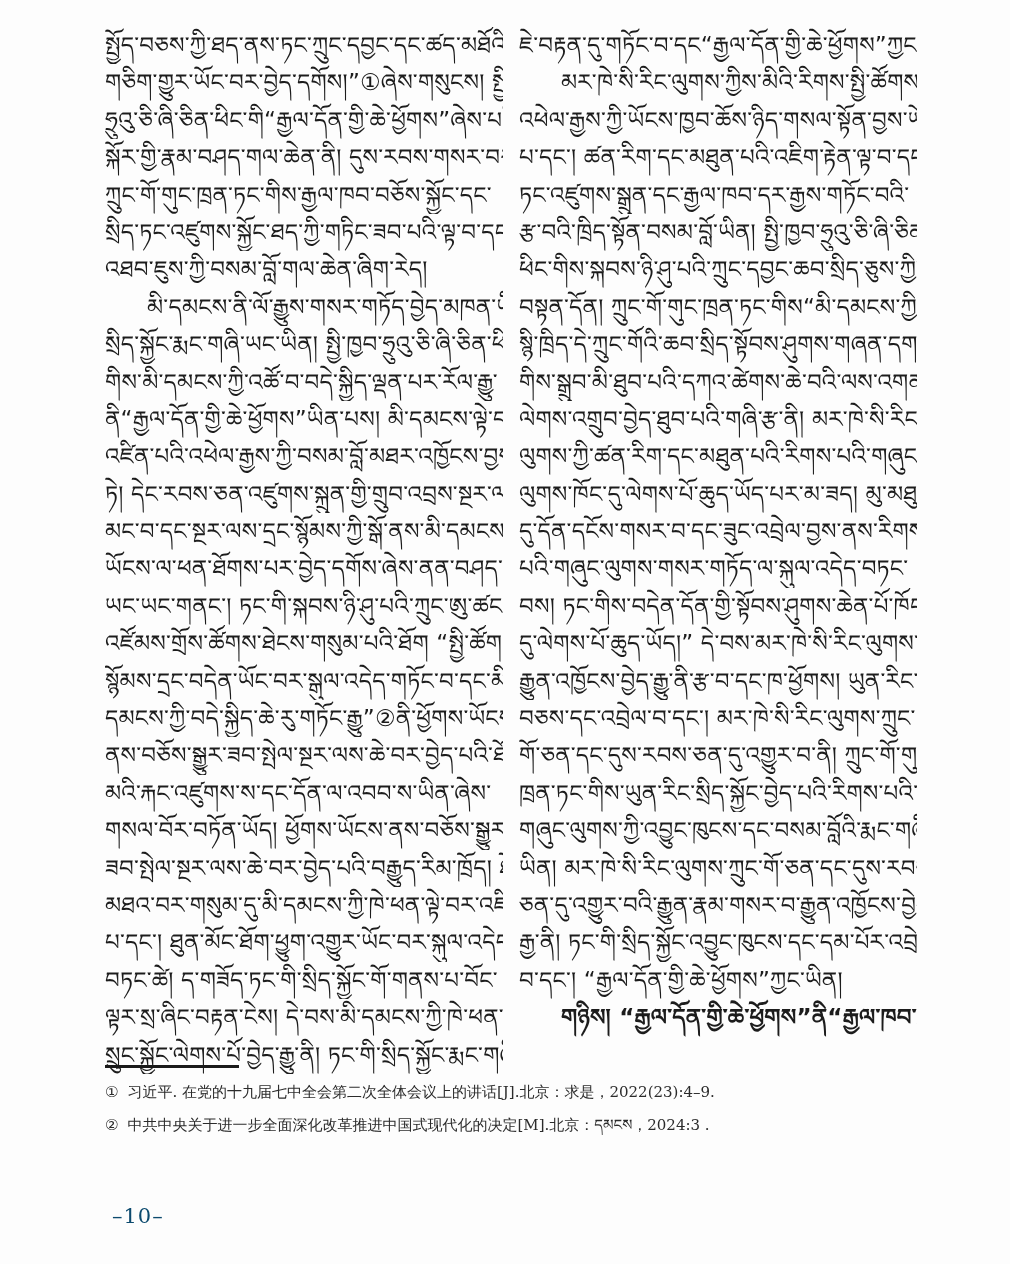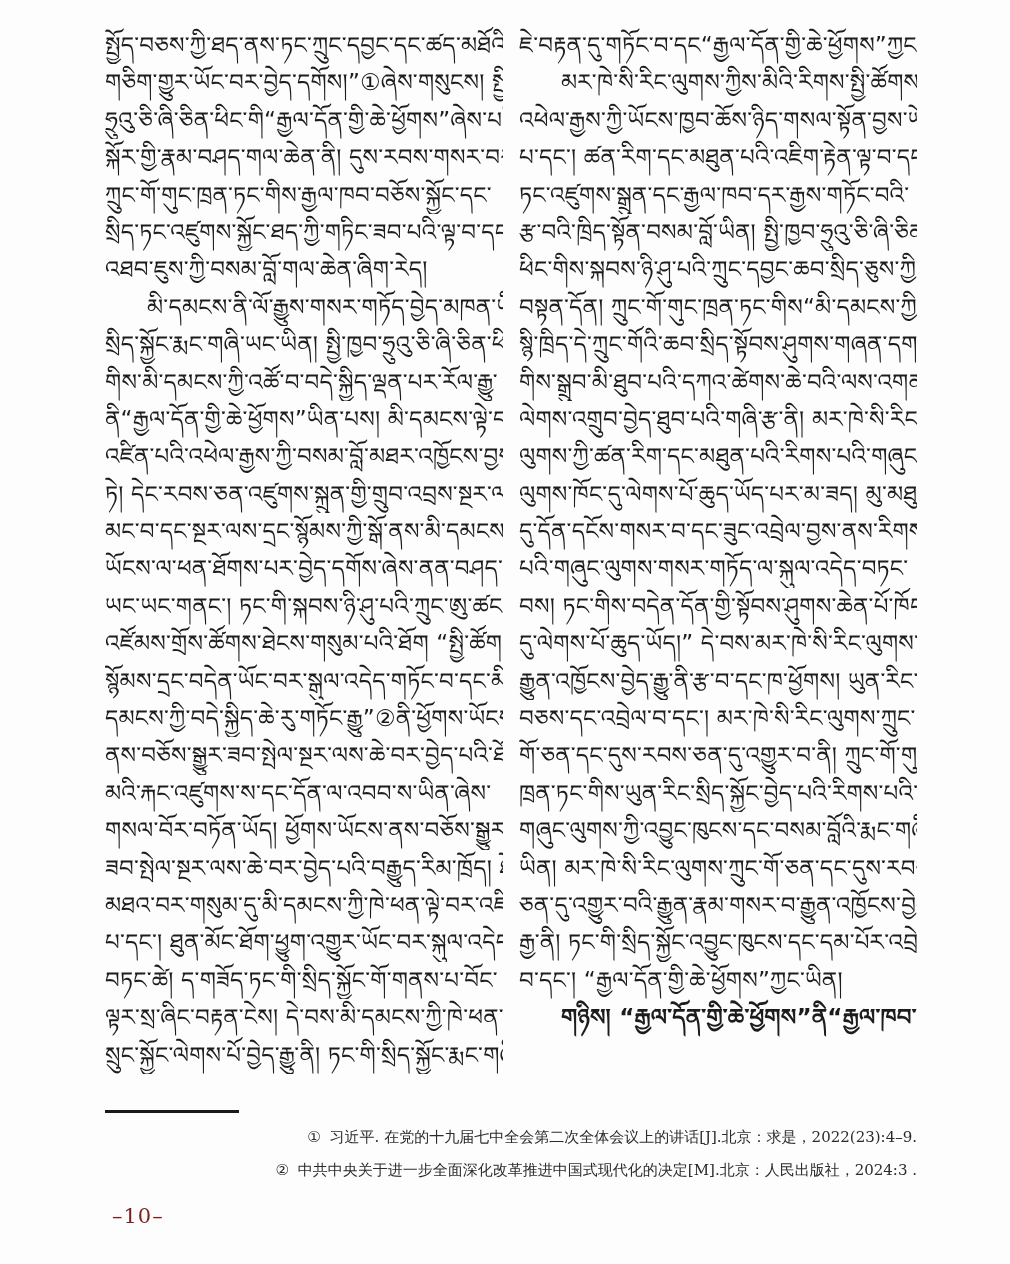--- a/index.html
+++ b/index.html
@@ -17,36 +17,36 @@
     font-size:23px;
     line-height:37.4px;
     height:37.4px;
     color:#1c1c1c;
     white-space:nowrap;
     overflow:hidden;
     letter-spacing:0.2px;
   }
   .tline.indent{text-indent:42px;}
   .tline.bold{font-weight:bold;}
-  .footnote-area{position:absolute;left:105px;top:1110px;width:812px;text-align:right;}
+  .footnote-area{position:absolute;left:105px;top:1065px;width:812px;}
   .fn-rule{width:134px;height:3px;background:#1a1a1a;margin-bottom:14px;}
   .fn-item{
     font-family:"DejaVu Serif","DejaVu Sans",serif;
     font-size:15px;
     line-height:20px;
     color:#2b2b2b;
     margin-bottom:13px;
     white-space:nowrap;
     overflow:hidden;
   }
   .fn-marker{display:inline-block;margin-right:9px;color:#2b2b2b;}
   .page-number{
     position:absolute;left:112px;top:1204px;
     font-family:"DejaVu Serif","DejaVu Sans",serif;
-    font-size:21px;color:#7f1d1d;letter-spacing:1px;
+    font-size:21px;color:#0c4a6e;letter-spacing:1px;
   }
 </style>
 </head>
 <body>
 
 <div class="sheet">
 
   <div class="columns">
     <div class="col">
         <div class="tline">སྤྱོད་བཅས་ཀྱི་ཐད་ནས་ཏང་ཀྲུང་དབྱང་དང་ཚད་མཐོའི་</div>
@@ -106,19 +106,19 @@
         <div class="tline">རྒྱ་ནི། ཏང་གི་སྲིད་སྐྱོང་འབྱུང་ཁུངས་དང་དམ་པོར་འབྲེལ་</div>
         <div class="tline">བ་དང་། “རྒྱལ་དོན་གྱི་ཆེ་ཕྱོགས”ཀྱང་ཡིན།</div>
         <div class="tline indent bold">གཉིས། “རྒྱལ་དོན་གྱི་ཆེ་ཕྱོགས”ནི“རྒྱལ་ཁབ་ཀྱི་བྱ་གཞག”</div>
       </div>
   </div>
 
   <div class="footnote-area">
     <div class="fn-rule"></div>
     <div>
         <div class="fn-item"><span class="fn-marker">①</span><span>习近平. 在党的十九届七中全会第二次全体会议上的讲话[J].北京：求是，2022(23):4–9.</span></div>
-        <div class="fn-item"><span class="fn-marker">②</span><span>中共中央关于进一步全面深化改革推进中国式现代化的决定[M].北京：人民出版社，2024:3 .</span></div>
+        <div class="fn-item"><span class="fn-marker">②</span><span>中共中央关于进一步全面深化改革推进中国式现代化的决定[M].北京：དམངས，2024:3 .</span></div>
       </div>
   </div>
 
   <div class="page-number">–10–</div>
 
 </div>
 
 </body></html>

